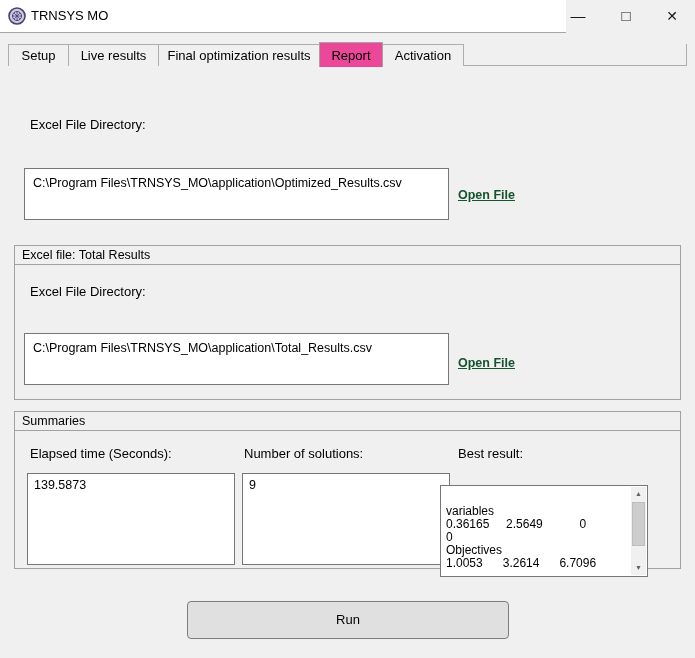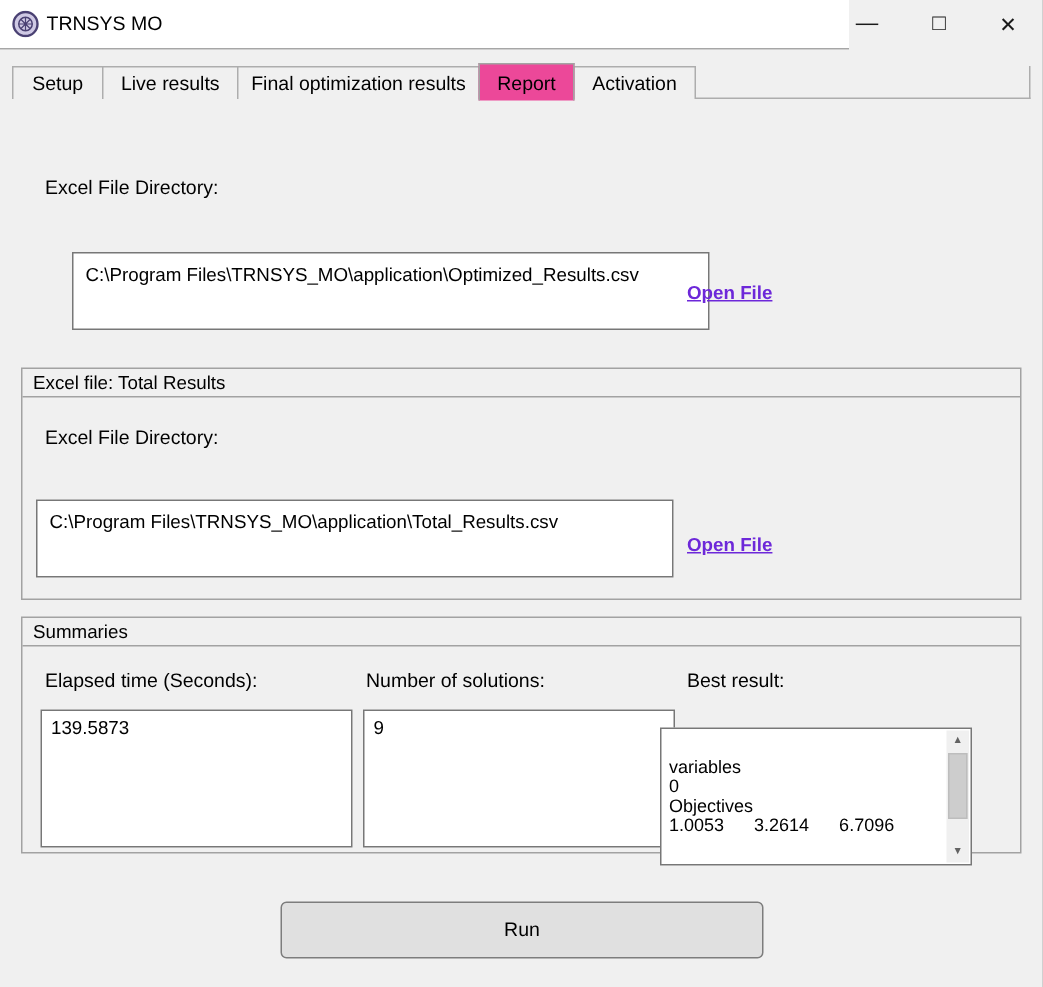--- a/index.html
+++ b/index.html
@@ -34,23 +34,23 @@
   .gb-final{top:78px;height:155px;}
   .gb-total{top:245px;height:155px;}
   .gb-summ{top:411px;height:158px;}
   .groupbox-header{height:18px;line-height:18px;border-bottom:1px solid #a2a2a2;padding-left:7px;font-size:12.5px;}
   .field-label{position:absolute;font-size:13px;}
   .dir-label-1{left:30px;top:117px;}
   .dir-label-2{left:30px;top:284px;}
   .path-field{position:absolute;left:24px;width:425px;height:52px;box-sizing:border-box;
       background:#ffffff;border:1px solid #777777;font-size:12.5px;padding:7px 8px;
       font-family:"Liberation Sans",sans-serif;overflow:hidden;white-space:nowrap;}
-  .pf-1{top:168px;margin-left:24px;}
+  .pf-1{top:168px;}
   .pf-2{top:333px;}
-  .open-link{position:absolute;left:458px;color:#6d28d9;font-size:12.5px;font-weight:bold;text-decoration:underline;cursor:pointer;}
+  .open-link{position:absolute;left:458px;color:#14532d;font-size:12.5px;font-weight:bold;text-decoration:underline;cursor:pointer;}
   .ol-1{top:188px;}
   .ol-2{top:356px;}
   
   .summ-label-elapsed{left:30px;top:446px;}
   .summ-label-solutions{left:244px;top:446px;}
   .summ-label-best{left:458px;top:446px;}
   .summ-box{position:absolute;top:473px;width:208px;height:92px;box-sizing:border-box;
       background:#ffffff;border:1px solid #777777;font-size:12.5px;padding:4px 6px;overflow:hidden;}
   .sb-elapsed{left:27px;}
   .sb-solutions{left:242px;}
@@ -109,20 +109,21 @@
   <div class="field-label summ-label-elapsed">Elapsed time (Seconds):</div>
   <div class="field-label summ-label-solutions">Number of solutions:</div>
   <div class="field-label summ-label-best">Best result:</div>
 
   <div class="summ-box sb-elapsed">139.5873</div>
   <div class="summ-box sb-solutions">9</div>
 
   <div class="summ-box sb-best">
     <div class="best-line"></div>
     <div class="best-line">variables</div>
+    <div class="best-line">0.36165     2.5649           0</div>
     <div class="best-line">0</div>
     <div class="best-line">Objectives</div>
     <div class="best-line">1.0053      3.2614      6.7096</div>
     <div class="vscroll">
       <div class="scroll-arrow sa-up">▲</div>
       <div class="scroll-thumb"></div>
       <div class="scroll-arrow sa-down">▼</div>
     </div>
   </div>
 

